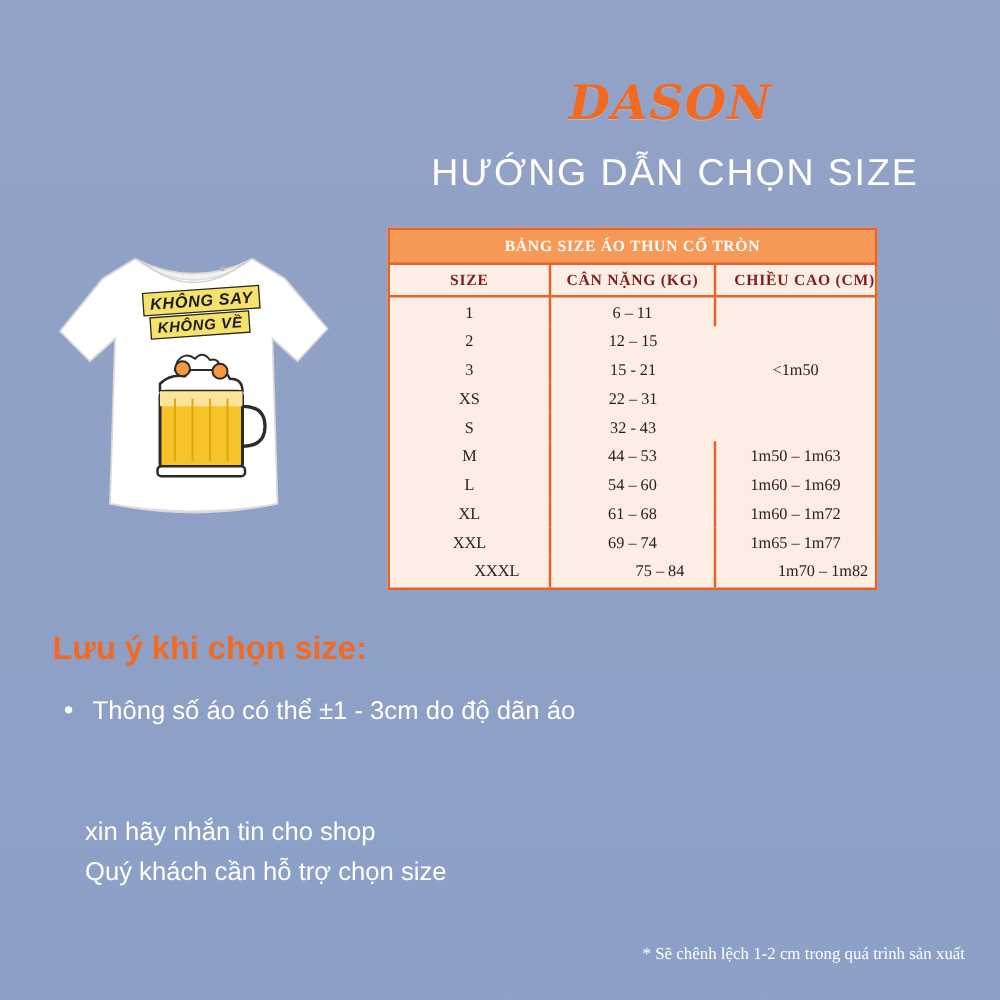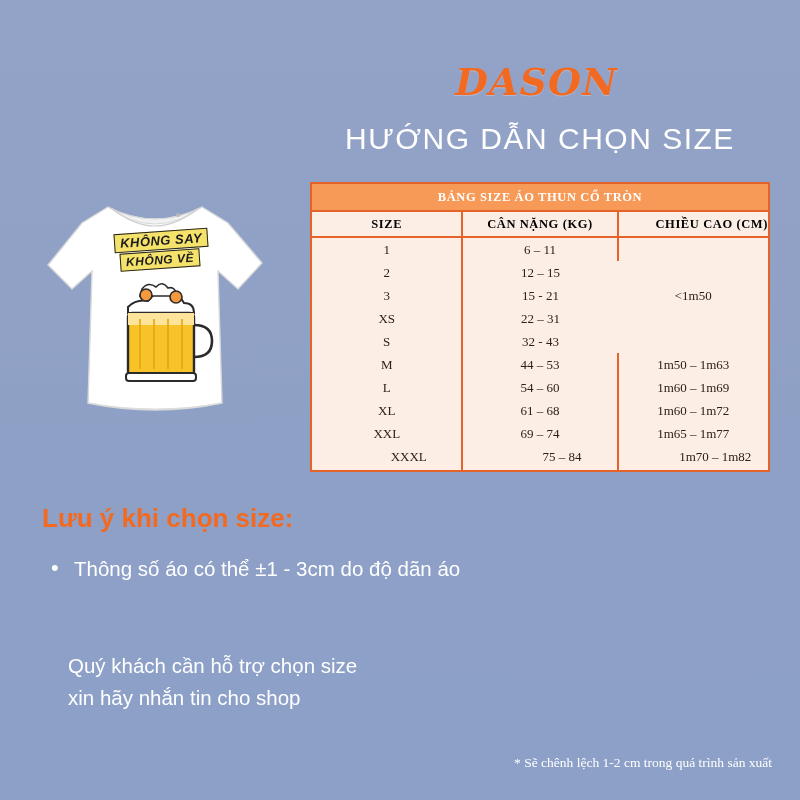--- a/index.html
+++ b/index.html
@@ -71,21 +71,21 @@
     white-space: nowrap;
   }
   .tee-text1 { left: 84px; top: 46px; }
   .tee-text2 { left: 90px; top: 66px; font-size: 12px; }
 
   
   .table {
     position: absolute;
     left: 310px;
     top: 182px;
-    width: 460px;
+    width: 392px;
     border: 2px solid #e4632a;
     background: #fceee4;
     box-sizing: border-box;
   }
   .table-title {
     background: #f79a58;
     color: #ffffff;
     text-align: center;
     font-weight: bold;
     font-size: 12.5px;
@@ -95,21 +95,21 @@
     font-family: "Liberation Serif", serif;
   }
   table.size-table {
     width: 100%;
     border-collapse: collapse;
     font-family: "Liberation Serif", serif;
   }
   table.size-table th {
     font-size: 12.5px;
     font-weight: bold;
-    color: #000000;
+    color: #7f1d1d;
     letter-spacing: 0.6px;
     padding: 5px 0 4px 0;
     border-bottom: 2px solid #e4632a;
     border-right: 2px solid #e4632a;
     margin-top: 39px;
   }
   table.size-table th:last-child { border-right: none; text-align: right; }
   table.size-table td {
     font-size: 13px;
     color: #2d2018;
@@ -266,19 +266,19 @@
       </tbody>
     </table>
   </div>
 
   <div class="note-title">Lưu ý khi chọn size:</div>
   <ul class="bullets">
     <li>Thông số áo có thể ±1 - 3cm do độ dãn áo</li>
   </ul>
 
   <div class="support">
+    <div>xin hãy nhắn tin cho shop</div>
     <div>Quý khách cần hỗ trợ chọn size</div>
-    <div>xin hãy nhắn tin cho shop</div>
   </div>
 
   <div class="footnote">* Sẽ chênh lệch 1-2 cm trong quá trình sản xuất</div>
 
 </div>
 
 </body></html>

